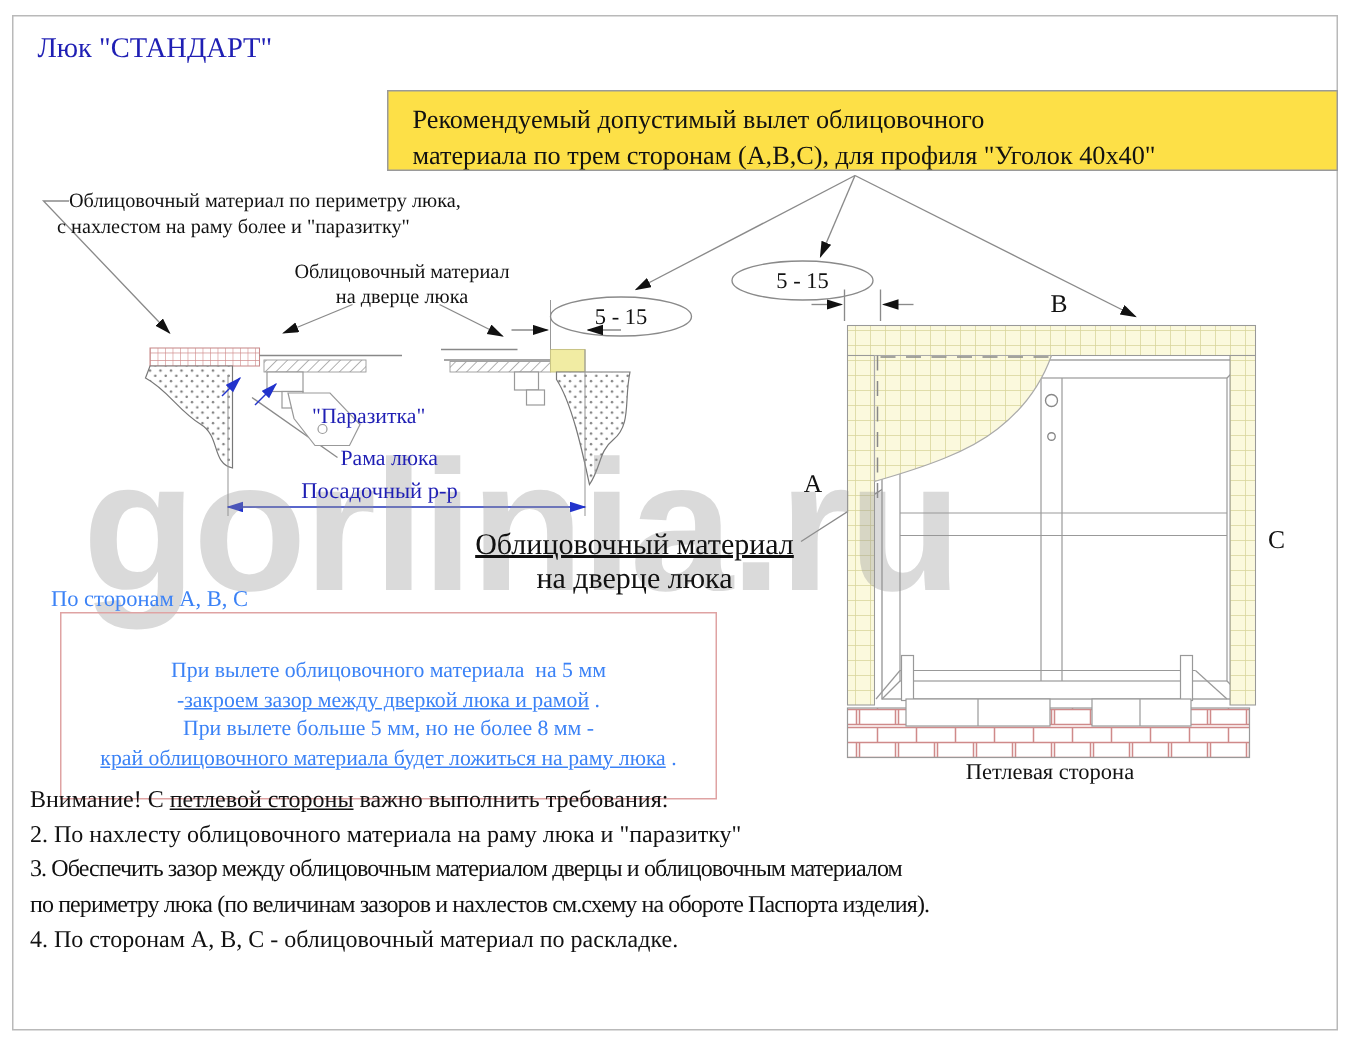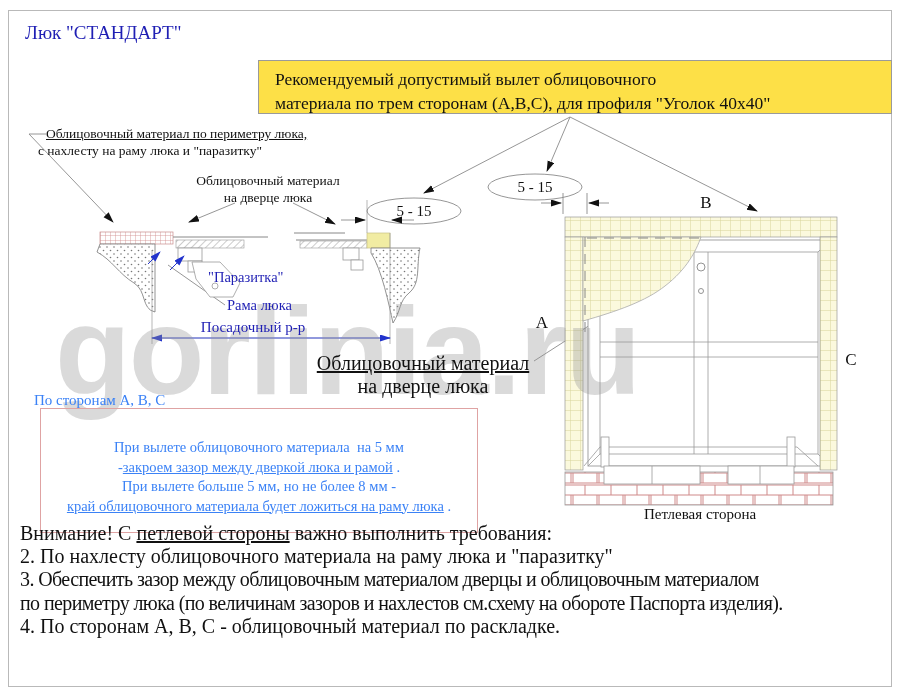--- a/index.html
+++ b/index.html
@@ -10,31 +10,31 @@
   #drawing,#draw-labels{left:0;top:0;z-index:1;pointer-events:none;}
   #draw-labels{z-index:3;}
   #watermark{left:55px;top:280px;z-index:2;font-family:Liberation Sans, sans-serif;
              font-weight:bold;font-size:124px;color:rgba(150,150,150,0.35);
              letter-spacing:-2px;white-space:nowrap;pointer-events:none;}
   .z3{z-index:3;}
   #title{left:25px;top:22px;font-size:19px;color:#1f1fb4;}
   #info-box{left:258px;top:60px;width:616px;height:40px;border:1px solid #9a9a9a;
             padding:6px 0 6px 16px;font-size:17.5px;line-height:24px;background:#fde047;}
   #label-perimeter{left:38px;top:125px;font-size:13.5px;line-height:17px;}
-  #label-perimeter .l1{padding-left:8px;text-decoration:underline;}
+  #label-perimeter .l1{padding-left:8px;}
   #label-door-small{left:178px;top:172px;width:180px;font-size:13.5px;line-height:17px;text-align:center;}
   #label-door-big{left:303px;top:352px;width:240px;font-size:20px;line-height:23px;text-align:center;}
   #label-door-big .u{text-decoration:underline;}
   .redtxt{color:#3b82f6;}
   #red-heading{left:34px;top:392px;font-size:15px;}
   #red-box{left:40px;top:408px;width:436px;height:94px;border:1px solid #dfa3a3;
            padding-top:29px;text-align:center;font-size:14.5px;line-height:19.5px;background:transparent;}
   #red-box div{white-space:pre;}
   #red-box u, #attention u{text-decoration:underline;}
-  #attention{left:20px;top:522px;width:870px;font-size:20px;line-height:23.2px;}
+  #attention{left:20px;top:522px;width:870px;font-size:16px;line-height:23.2px;}
   .condensed{letter-spacing:-0.6px;}
   svg text{font-family:"Liberation Serif",serif;}
 </style>
 </head>
 <body>
 
 <div id="stage">
 
   <div id="page-border" class="abs"></div>
 
@@ -179,21 +179,21 @@
 
   <div id="title" class="abs z3">Люк "СТАНДАРТ"</div>
 
   <div id="info-box" class="abs z3">
     <div>Рекомендуемый допустимый вылет облицовочного</div>
     <div>материала по трем сторонам (А,В,С), для профиля "Уголок 40x40"</div>
   </div>
 
   <div id="label-perimeter" class="abs z3">
     <div class="l1">Облицовочный материал по периметру люка,</div>
-    <div>с нахлесту на раму люка и "паразитку"</div>
+    <div>с нахлестом на раму более и "паразитку"</div>
   </div>
 
   <div id="label-door-small" class="abs z3">
     <div>Облицовочный материал</div>
     <div>на дверце люка</div>
   </div>
 
   <div id="label-door-big" class="abs z3">
     <div class="u">Облицовочный материал</div>
     <div>на дверце люка</div>

